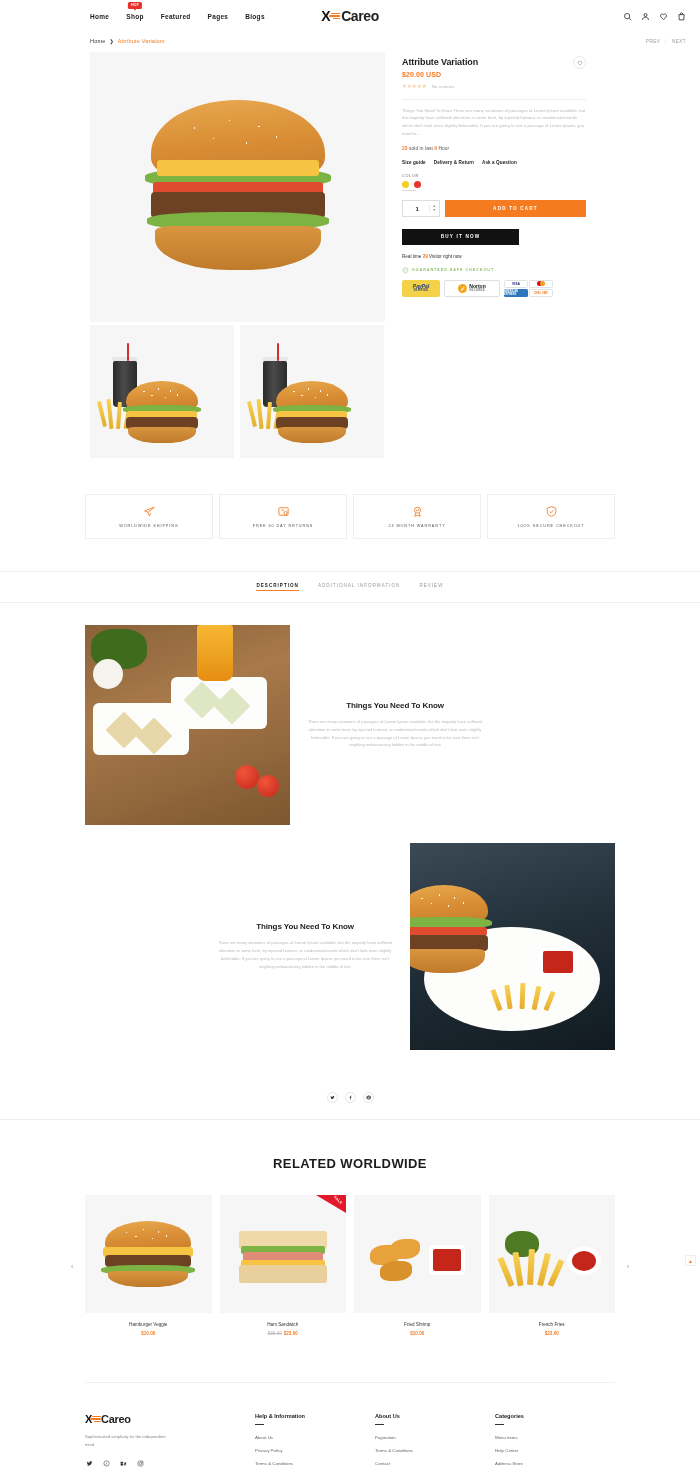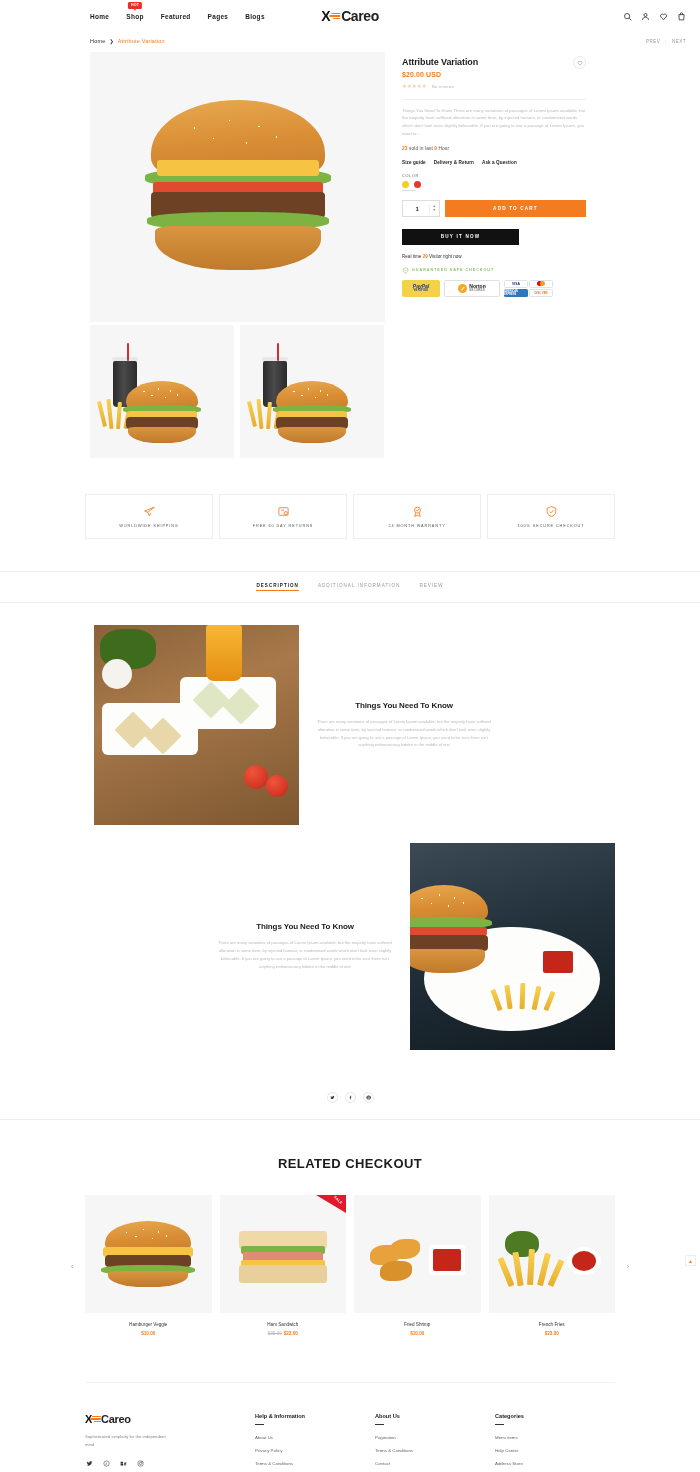--- a/index.html
+++ b/index.html
@@ -266,21 +266,21 @@
     padding: 11px 0;
     display: flex;
     justify-content: center;
     gap: 19px;
   }
   .tab { font-size: 4.6px; letter-spacing: 1px; color: #999; cursor: pointer; padding-bottom: 2px; }
   .tab.active { color: #1c1c1c; border-bottom: 1px solid #f47b20; font-weight: bold; }
 
   
   .descwrap { padding-top: 22px; }
-  .dblock { display: flex; align-items: center; margin-left: 9px; }
+  .dblock { display: flex; align-items: center; }
   .dblock.reverse { flex-direction: row-reverse; }
   .dimg { width: 205px; height: 200px; overflow: hidden; position: relative; }
   .dtext { width: 210px; padding: 0 14px; }
   .dtitle { font-size: 8px; font-weight: bold; color: #1c1c1c; text-align: center; margin-bottom: 8px; letter-spacing: -.1px; }
   .dbody { font-size: 4.1px; line-height: 1.95; color: #b9b9b9; text-align: center; }
 
   
   .photo-quesadilla { background: linear-gradient(160deg,#8a6239 0%,#a8794a 38%,#7d5730 100%); }
   .photo-burger-plate { background: linear-gradient(165deg,#3b4a55 0%,#22303a 45%,#111a20 100%); }
   .plate { position: absolute; background: #fdfdfb; border-radius: 50%; }
@@ -681,21 +681,21 @@
         </svg>
       </span>
     <span class="share-btn">
         <svg viewBox="0 0 24 24" fill="#333">
           <path d="M12 2a10 10 0 00-3.6 19.3c-.1-.8-.1-2 .1-2.9l1.2-5s-.3-.6-.3-1.5c0-1.4.8-2.5 1.8-2.5.9 0 1.3.6 1.3 1.4 0 .9-.6 2.2-.9 3.4-.2 1 .5 1.9 1.5 1.9 1.8 0 3.1-2.4 3.1-5 0-2-1.4-3.6-4-3.6a4.6 4.6 0 00-4.8 4.6c0 .9.3 1.5.8 2 .1.1.1.2.1.4l-.2.8c0 .2-.2.3-.4.2-1.2-.5-1.8-1.9-1.8-3.5 0-2.6 2.2-5.7 6.5-5.7 3.5 0 5.8 2.5 5.8 5.2 0 3.6-2 6.2-4.9 6.2-1 0-1.9-.5-2.2-1.2l-.6 2.3c-.2.8-.7 1.7-1 2.3A10 10 0 1012 2z"></path>
         </svg>
       </span>
   </div>
 
   <div class="inner related">
-    <div class="rel-title">RELATED CHECKOUT</div>
+    <div class="rel-title">RELATED WORLDWIDE</div>
     <div class="rel-grid">
       <span class="car-arrow car-left">‹</span>
       <span class="car-arrow car-right">›</span>
 
       <div class="rel-card">
         <div class="rel-thumb">
           <div class="burger" style="top:26px;width:94px;height:66px;">
             <div class="bun-top" style="position:absolute;top:0;left:4px;width:86px;height:30px;"></div>
             <div class="layer l-cheese" style="position:absolute;top:26px;left:2px;width:90px;height:10px;"></div>
             <div class="layer l-patty" style="position:absolute;top:34px;left:4px;width:86px;height:12px;"></div>

